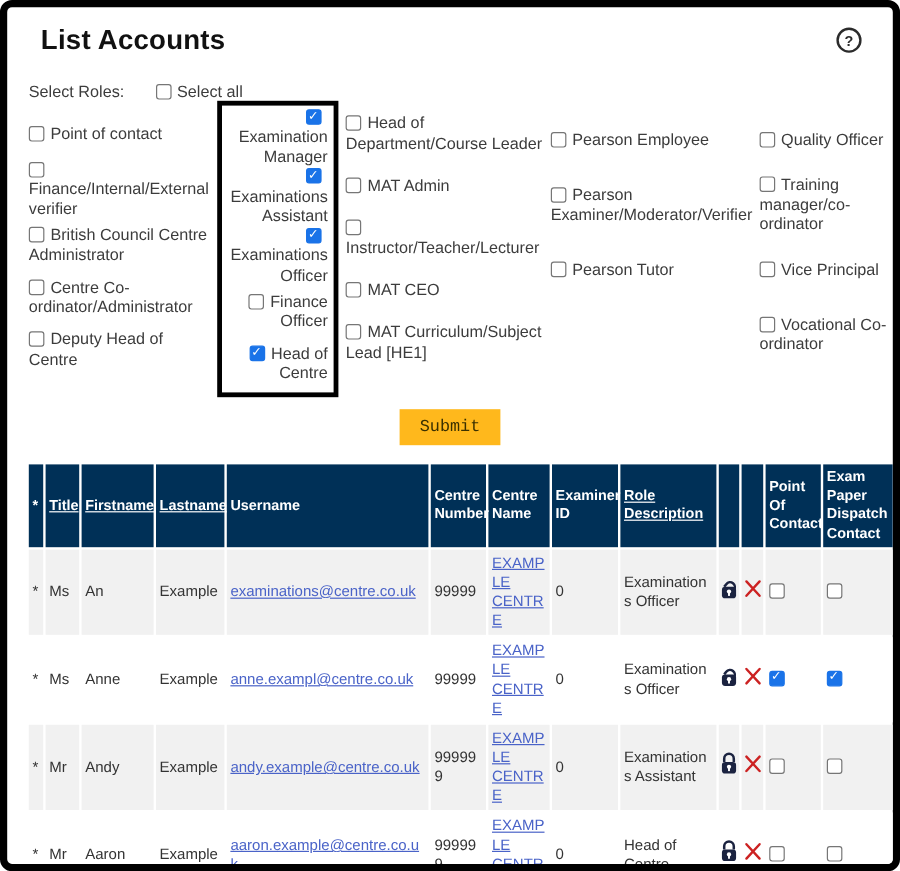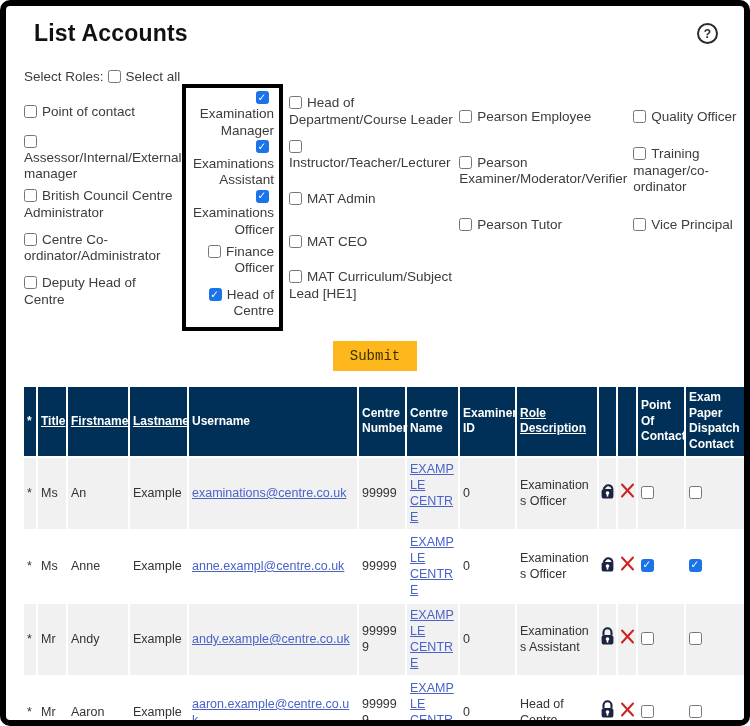--- a/index.html
+++ b/index.html
@@ -1,21 +1,21 @@
 <!DOCTYPE html>
 <html><head>
 <meta charset="utf-8">
 <style>
   html,body{margin:0;padding:0;background:#fff;}
   body{width:750px;height:726px;font-family:"Liberation Sans","DejaVu Sans",sans-serif;color:#333;position:relative;}
   .frame{position:absolute;inset:0;border:6px solid #000;border-radius:10px;box-sizing:border-box;background:#fff;overflow:hidden;padding:10px 16px 0 16px;}
   .page-title{font-size:23px;font-weight:700;color:#111;margin:4px 0 0 12px;letter-spacing:.2px;}
   .help{position:absolute;top:17px;right:26px;width:17px;height:17px;border:2px solid #2b2b2b;border-radius:50%;display:flex;align-items:center;justify-content:center;font-size:12px;font-weight:700;color:#2b2b2b;cursor:pointer;}
   .filter-label-row{margin:22px 0 4px 2px;font-size:13.5px;color:#3c3c3c;display:flex;align-items:center;}
-  .filter-label-row .lbl{margin-right:4px;text-align:right;}
+  .filter-label-row .lbl{margin-right:26px;text-align:right;}
   
   .cb{display:inline-block;width:13px;height:13px;border:1.5px solid #767676;border-radius:2.5px;background:#fff;vertical-align:-2px;margin-right:5px;box-sizing:border-box;position:relative;cursor:pointer;}
   .cb.on{background:#1a73e8;border-color:#1a73e8;}
   .cb.on::after{content:"✓";position:absolute;left:0.5px;top:-1.5px;color:#fff;font-size:10.5px;font-weight:700;line-height:13px;}
   
   .roles{display:flex;gap:6px;margin:6px 0 0 2px;width:716px;}
   .role-col{display:flex;flex-direction:column;}
   .role-col.c0{width:152px;}
   .role-col.c1{width:84px;border:4px solid #000;padding:2px 5px;margin-top:-6px;align-self:flex-start;text-align:right;}
   .role-col.c2{width:166px;}
@@ -53,21 +53,21 @@
     <span class="cb" id="select-all-cb"></span>
     <span>Select all</span>
   </div>
 
   <div class="roles" id="roles-grid">
       <div class="role-col c0">
         <div class="role-item">
           <div><span class="cb"></span><span>Point of contact</span></div>
         </div>
         <div class="role-item">
-          <div><span class="cb"></span><span>Assessor/Internal/External manager</span></div>
+          <div><span class="cb"></span><span>Finance/Internal/External verifier</span></div>
         </div>
         <div class="role-item">
           <div><span class="cb"></span><span>British Council Centre Administrator</span></div>
         </div>
         <div class="role-item">
           <div><span class="cb"></span><span>Centre Co-ordinator/Administrator</span></div>
         </div>
         <div class="role-item">
           <div><span class="cb"></span><span>Deputy Head of Centre</span></div>
         </div>
@@ -87,26 +87,26 @@
         </div>
         <div class="role-item">
           <div><span class="cb on"></span><span>Head of Centre</span></div>
         </div>
       </div>
       <div class="role-col c2">
         <div class="role-item">
           <div><span class="cb"></span><span>Head of Department/Course Leader</span></div>
         </div>
         <div class="role-item">
+          <div><span class="cb"></span><span>MAT Admin</span></div>
+        </div>
+        <div class="role-item">
           <div><span class="cb"></span><span>Instructor/Teacher/Lecturer</span></div>
         </div>
         <div class="role-item">
-          <div><span class="cb"></span><span>MAT Admin</span></div>
-        </div>
-        <div class="role-item">
           <div><span class="cb"></span><span>MAT CEO</span></div>
         </div>
         <div class="role-item">
           <div><span class="cb"></span><span>MAT Curriculum/Subject Lead [HE1]</span></div>
         </div>
       </div>
       <div class="role-col c3 tall4">
         <div class="role-item">
           <div><span class="cb"></span><span>Pearson Employee</span></div>
         </div>
@@ -119,20 +119,23 @@
       </div>
       <div class="role-col c4 tall4">
         <div class="role-item">
           <div><span class="cb"></span><span>Quality Officer</span></div>
         </div>
         <div class="role-item">
           <div><span class="cb"></span><span>Training manager/co-ordinator</span></div>
         </div>
         <div class="role-item">
           <div><span class="cb"></span><span>Vice Principal</span></div>
+        </div>
+        <div class="role-item">
+          <div><span class="cb"></span><span>Vocational Co-ordinator</span></div>
         </div>
       </div>
     </div>
 
   <div class="submit-row">
     <button class="submit-btn">Submit</button>
   </div>
 
   <table id="accounts-table">
     <colgroup>

